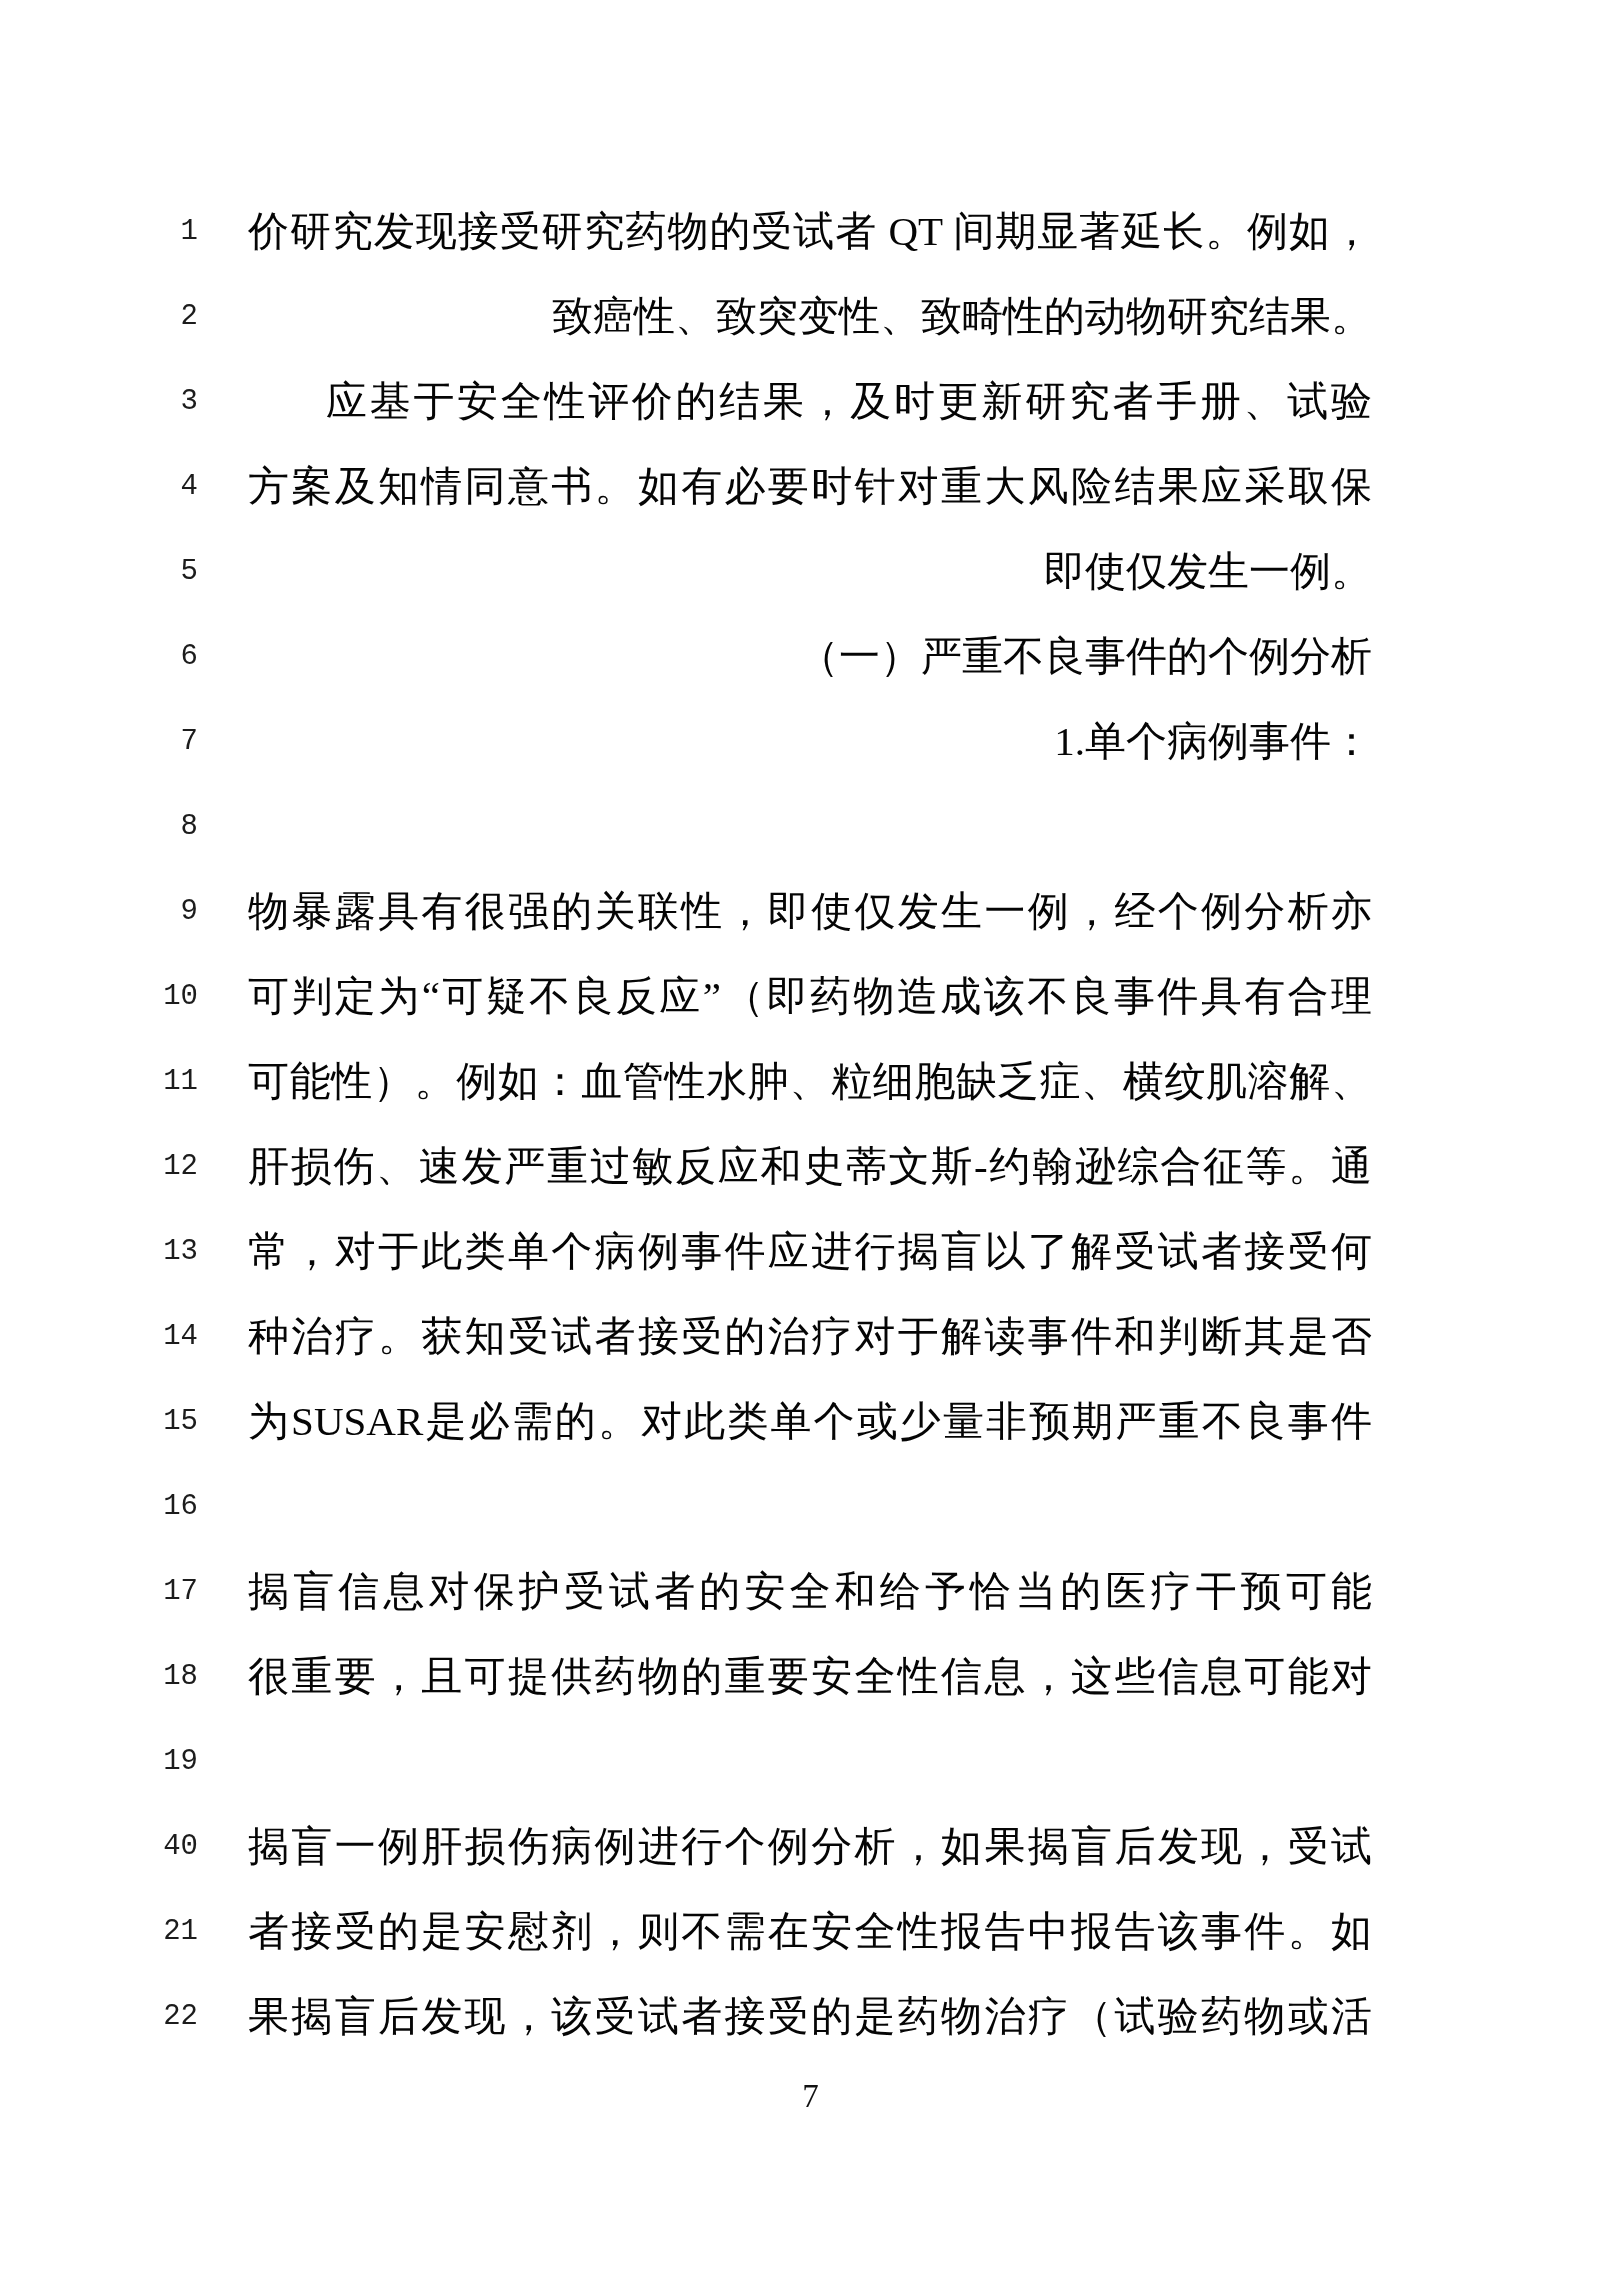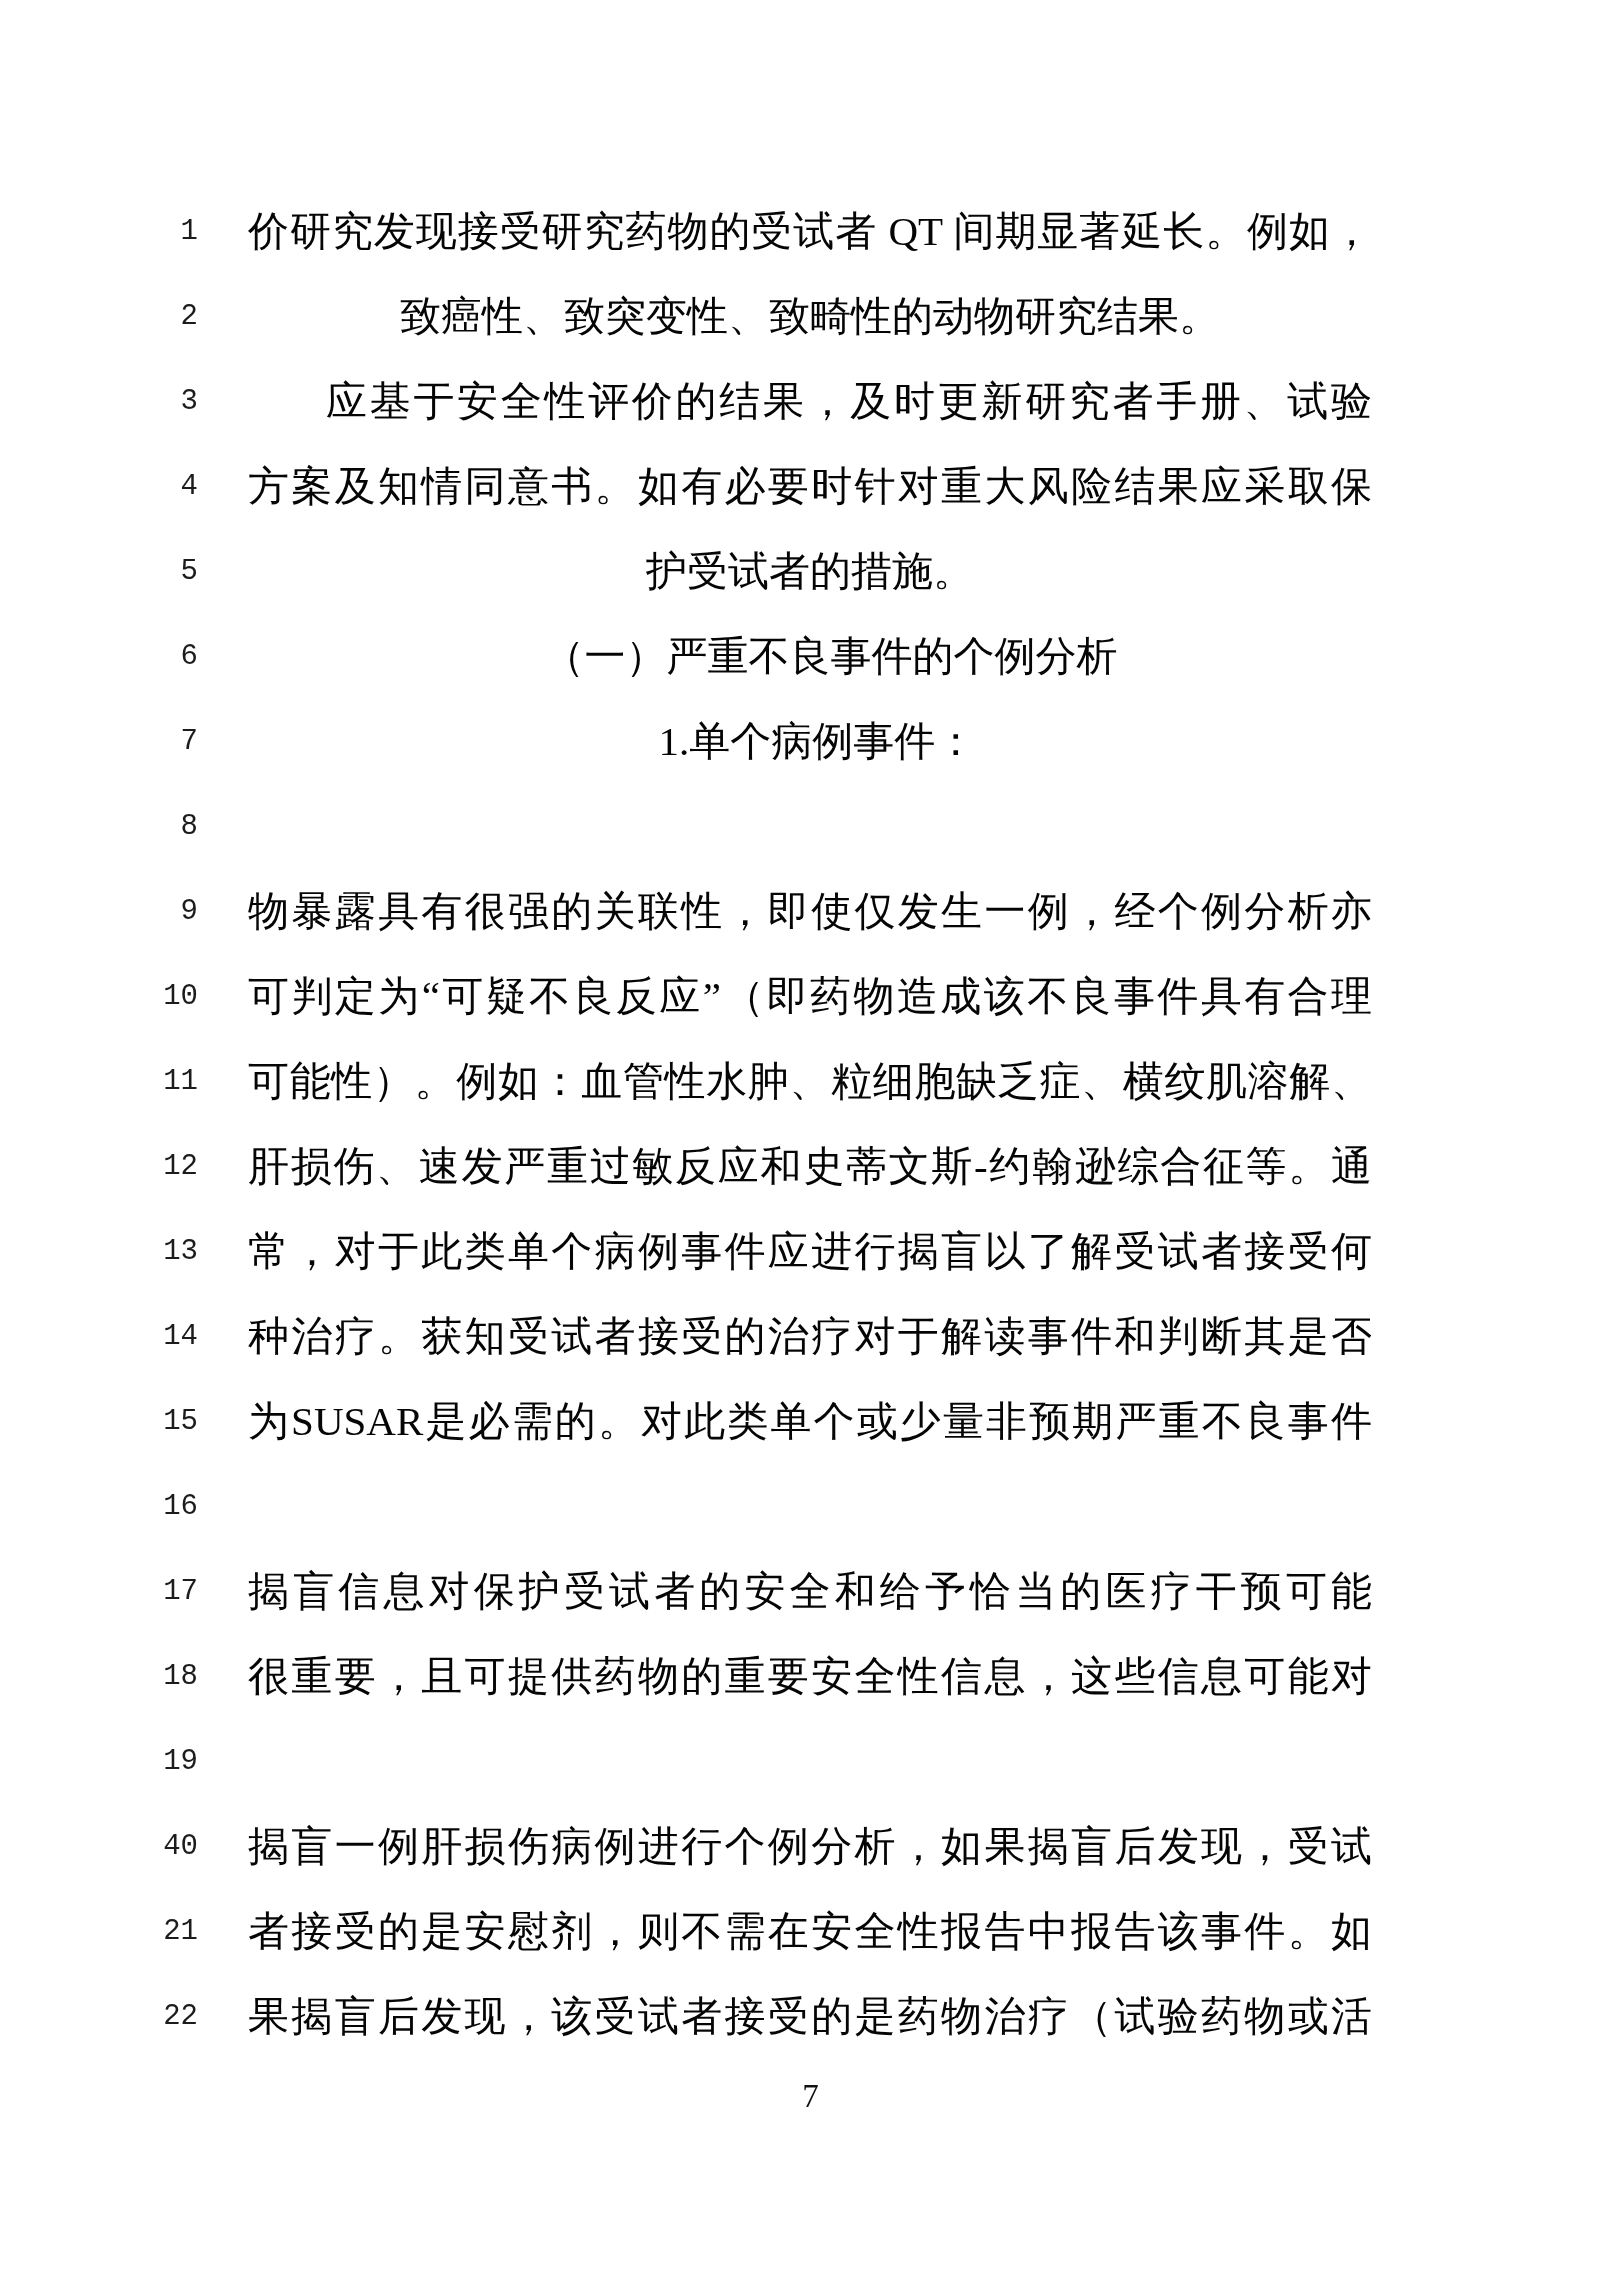--- a/index.html
+++ b/index.html
@@ -36,21 +36,21 @@
     color: #1c1c1c;
   }
   .txt {
     flex: none;
     margin-left: 50px;
     width: 1124px;
     font-family: "Liberation Serif", "DejaVu Serif", serif;
     font-size: 41px;
     line-height: 1.15;
     color: #050505;
-    text-align: center;
+    text-align: right;
   }
   .just {
     text-align: justify;
     text-align-last: justify;
     font-family: Liberation Serif, serif;
   }
   
   .i-par  { text-indent: 78px; }  
   .i-par2 { text-indent: 67px; }  
   .i-head { text-indent: 41px; }  
@@ -84,21 +84,21 @@
     <div class="row">
       <div class="num">3</div>
       <div class="txt just i-par">应基于安全性评价的结果，及时更新研究者手册、试验</div>
     </div>
     <div class="row">
       <div class="num">4</div>
       <div class="txt just">方案及知情同意书。如有必要时针对重大风险结果应采取保</div>
     </div>
     <div class="row">
       <div class="num">5</div>
-      <div class="txt">护受试者的措施。</div>
+      <div class="txt">即使仅发生一例。</div>
     </div>
     <div class="row">
       <div class="num">6</div>
       <div class="txt i-head">（一）严重不良事件的个例分析</div>
     </div>
     <div class="row">
       <div class="num">7</div>
       <div class="txt i-sub">1.单个病例事件：</div>
     </div>
     <div class="row">

